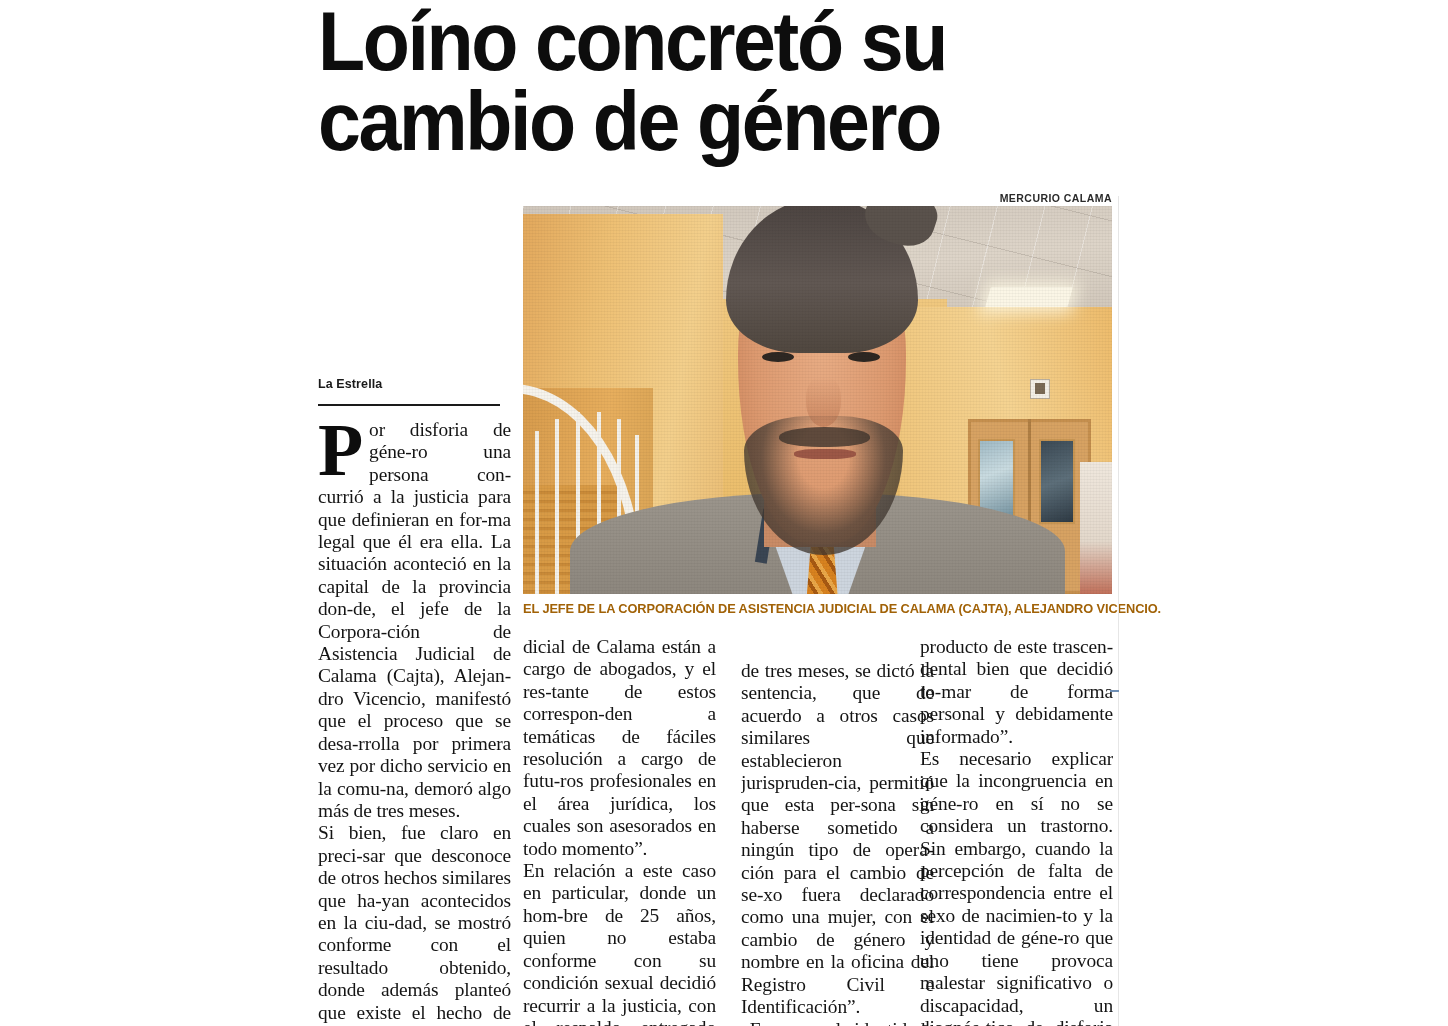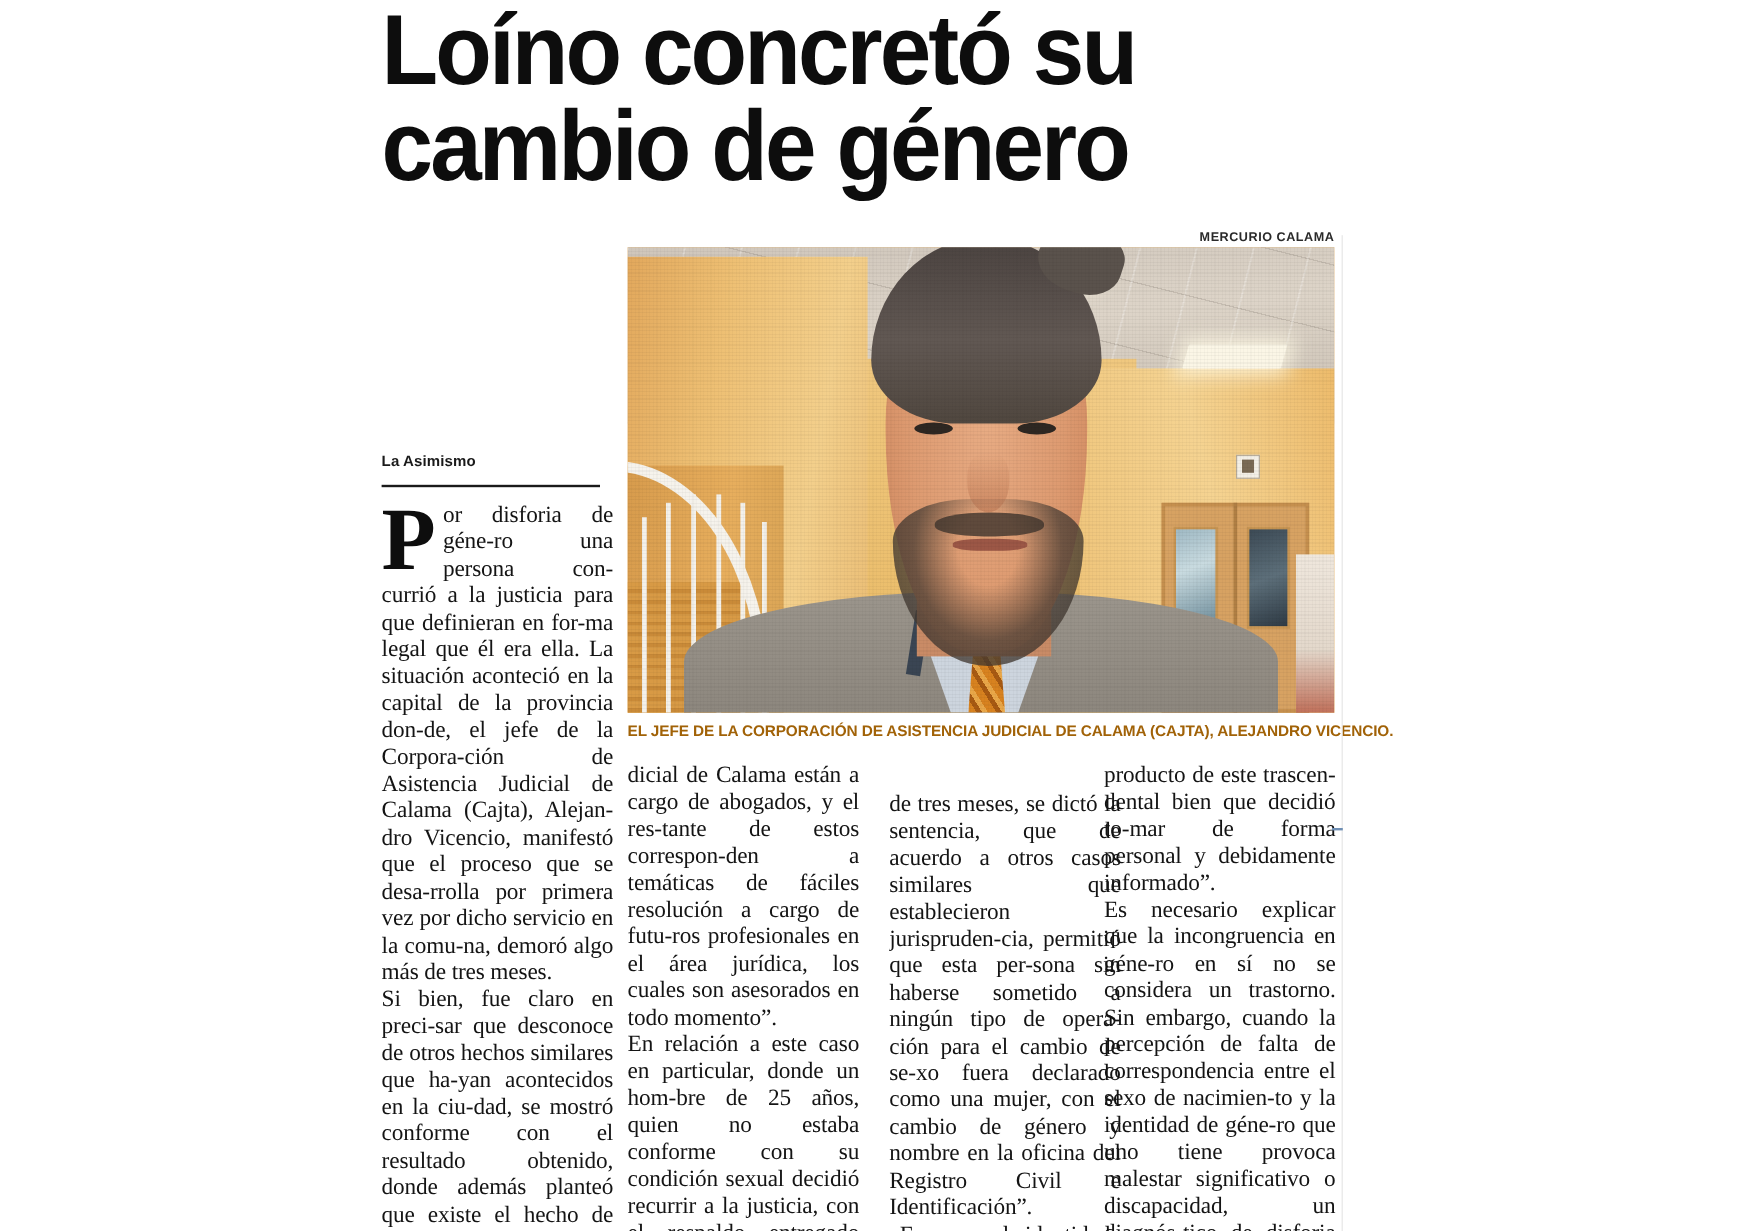--- a/index.html
+++ b/index.html
@@ -303,21 +303,21 @@
 </head>
 <body>
 
 <div id="page">
 
   <div id="headline">
     <div class="hl-line">Loíno concretó su</div>
     <div class="hl-line">cambio de género</div>
   </div>
 
-  <div id="byline">La Asimismo</div>
+  <div id="byline">La Estrella</div>
   <div id="byline-rule"></div>
 
   <div id="photo-credit">MERCURIO CALAMA</div>
 
   <div id="photo">
     <div class="ph-ceiling"></div>
     <div class="ph-ceil-grid"></div>
     <div class="ph-wall-back"></div>
     <div class="ph-wall-left"></div>
     <div class="ph-wall-right"></div>

